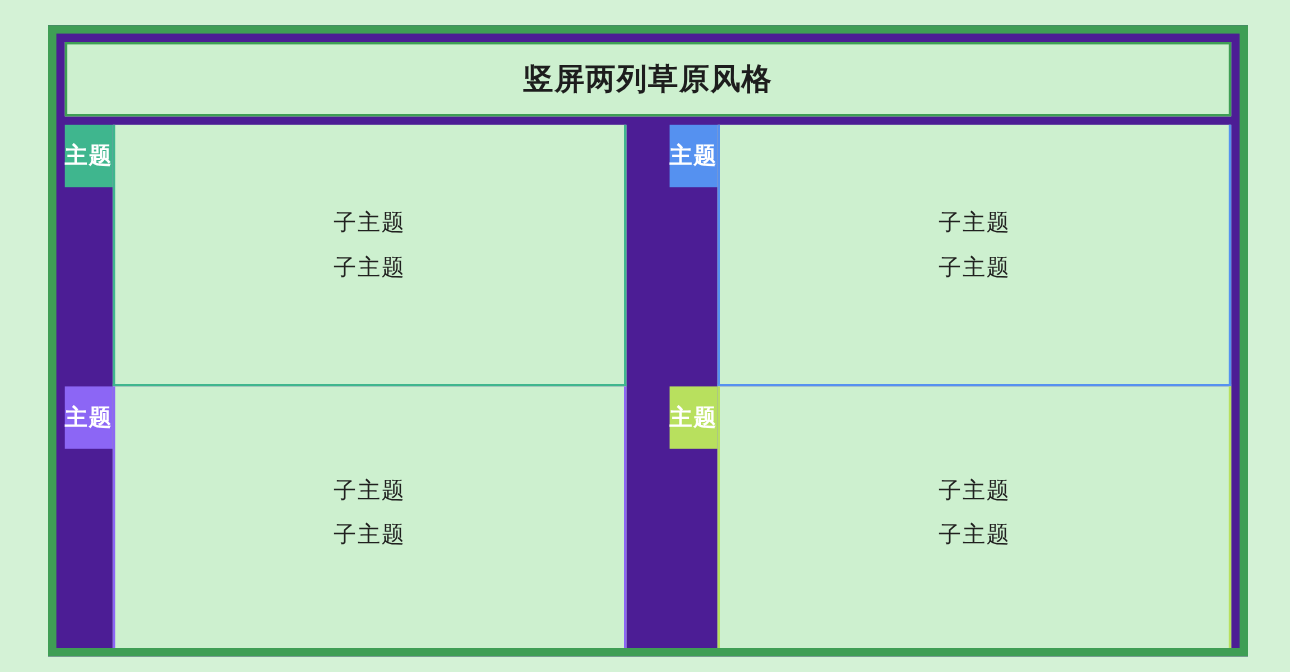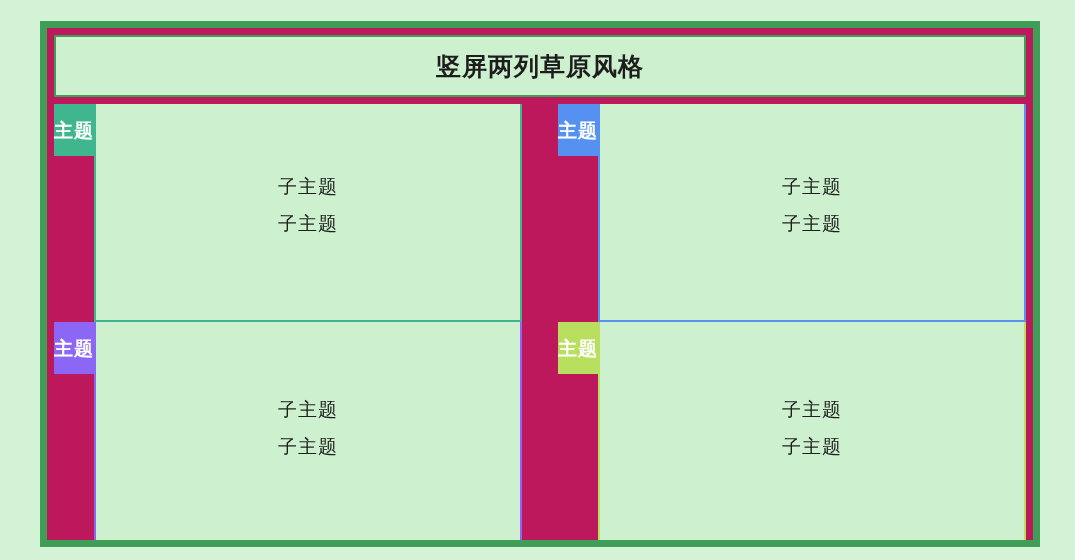--- a/index.html
+++ b/index.html
@@ -16,21 +16,21 @@
   }
 
   
   #board {
     position: absolute;
     left: 40px;
     top: 21px;
     width: 986px;       
     height: 512px;
     border: 7px solid #3f9e55;
-    background: #be185d;
+    background: #4c1d95;
     box-sizing: content-box;
     display: flex;
     flex-direction: column;
   }
 
   
   #title-bar {
     height: 62px;
     margin: 7px 7px 0 7px;
     border: 2px solid #3f9e55;

